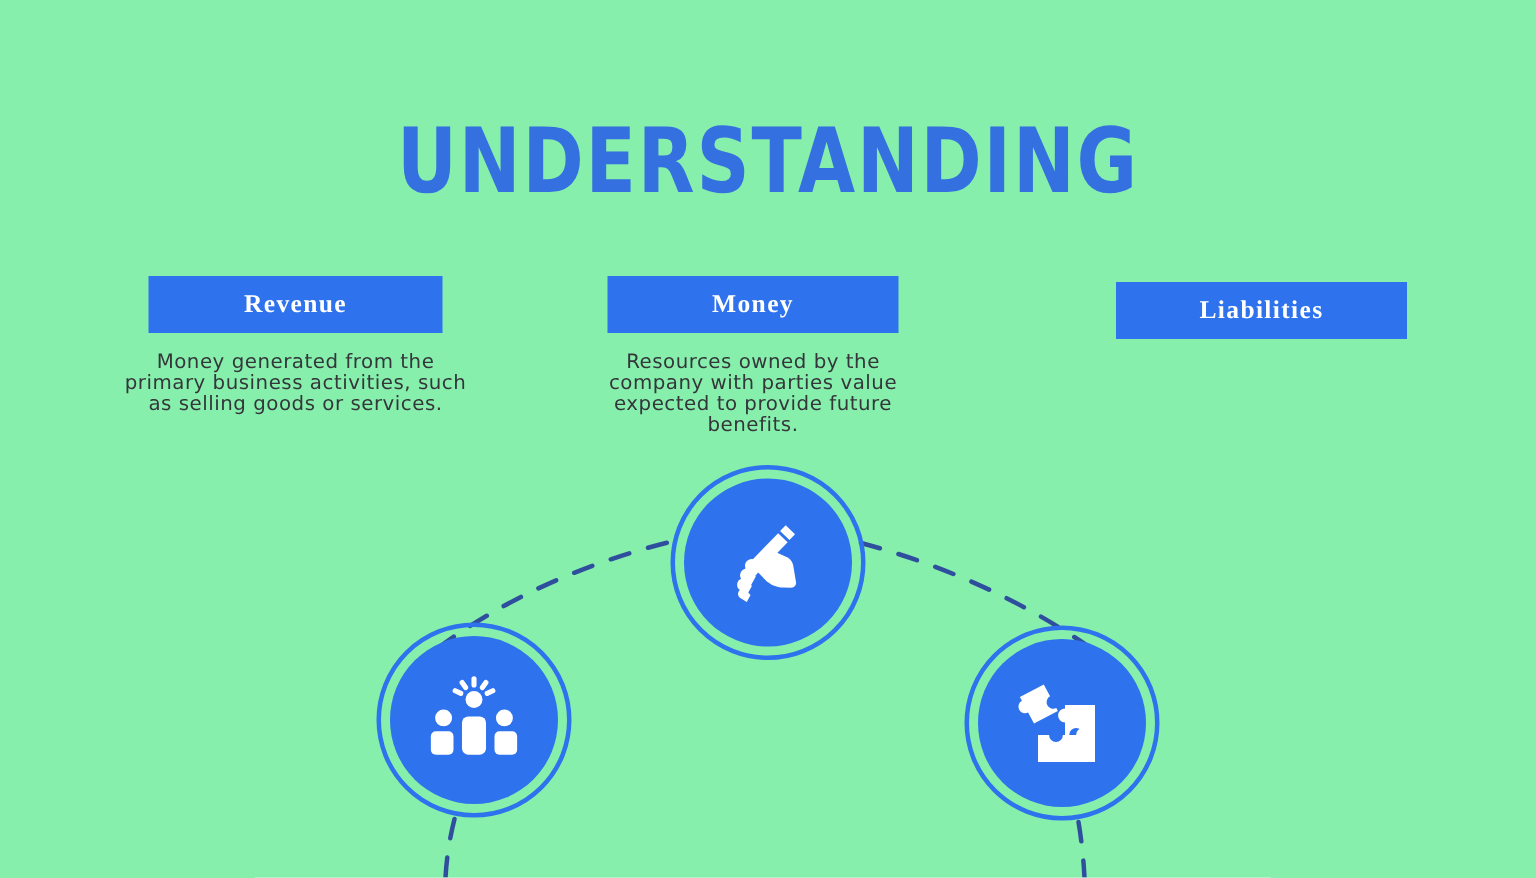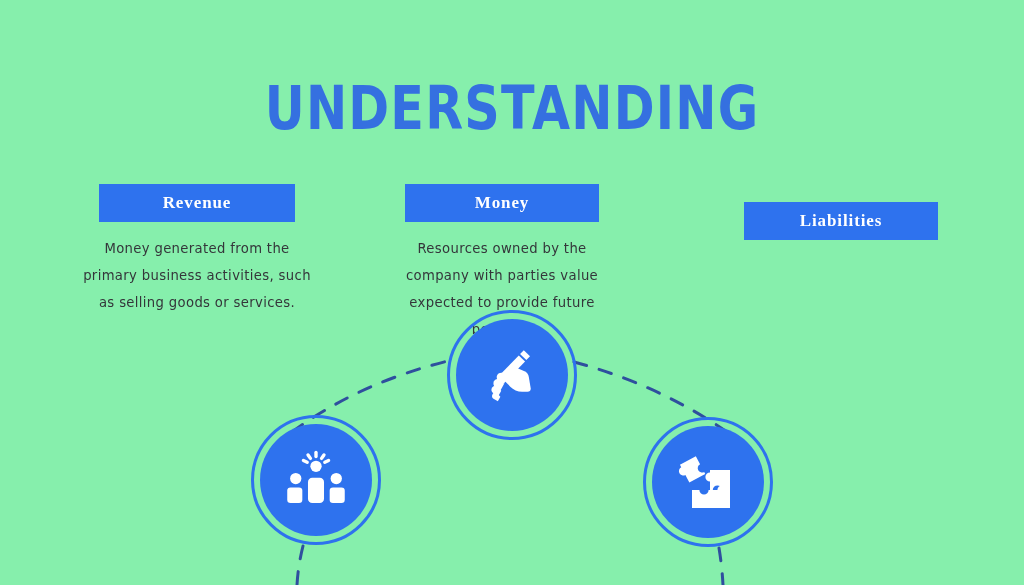--- a/index.html
+++ b/index.html
@@ -56,29 +56,29 @@
     justify-content: center;
     color: #ffffff;
     font-family: Liberation Serif, serif;
     font-weight: bold;
     font-size: 17px;
     letter-spacing: 0.9px;
     text-align: right;
   }
   .col-revenue    .pill { margin: 0 17px; }
   .col-assets     .pill { margin: 0 21px; }
-  .col-liabilities .pill{ margin: 18px 14px; }
+  .col-liabilities .pill{ margin: 4px 14px; }
 
   .desc {
     margin-top: 13px;
     text-align: center;
     color: #34363a;
     font-family: "DejaVu Sans", sans-serif;
     font-size: 13.2px;
-    line-height: 27px;
+    line-height: 14px;
     letter-spacing: 0.35px;
   }
 
   
   .connectors {
     position: absolute;
     left: 0;
     top: 0;
     width: 1024px;
     height: 585px;

